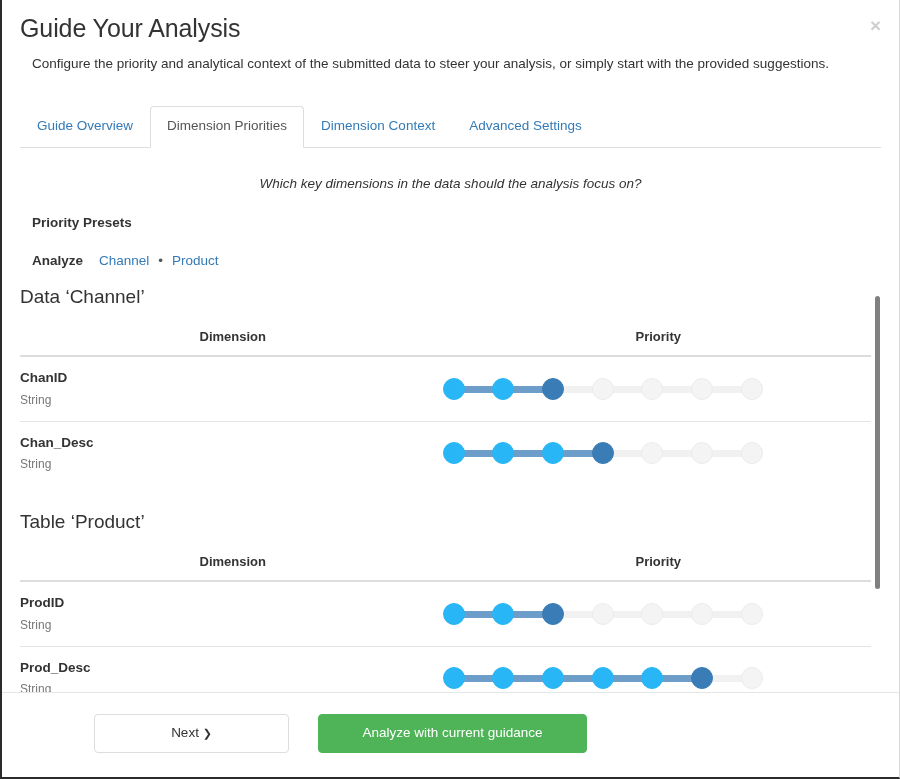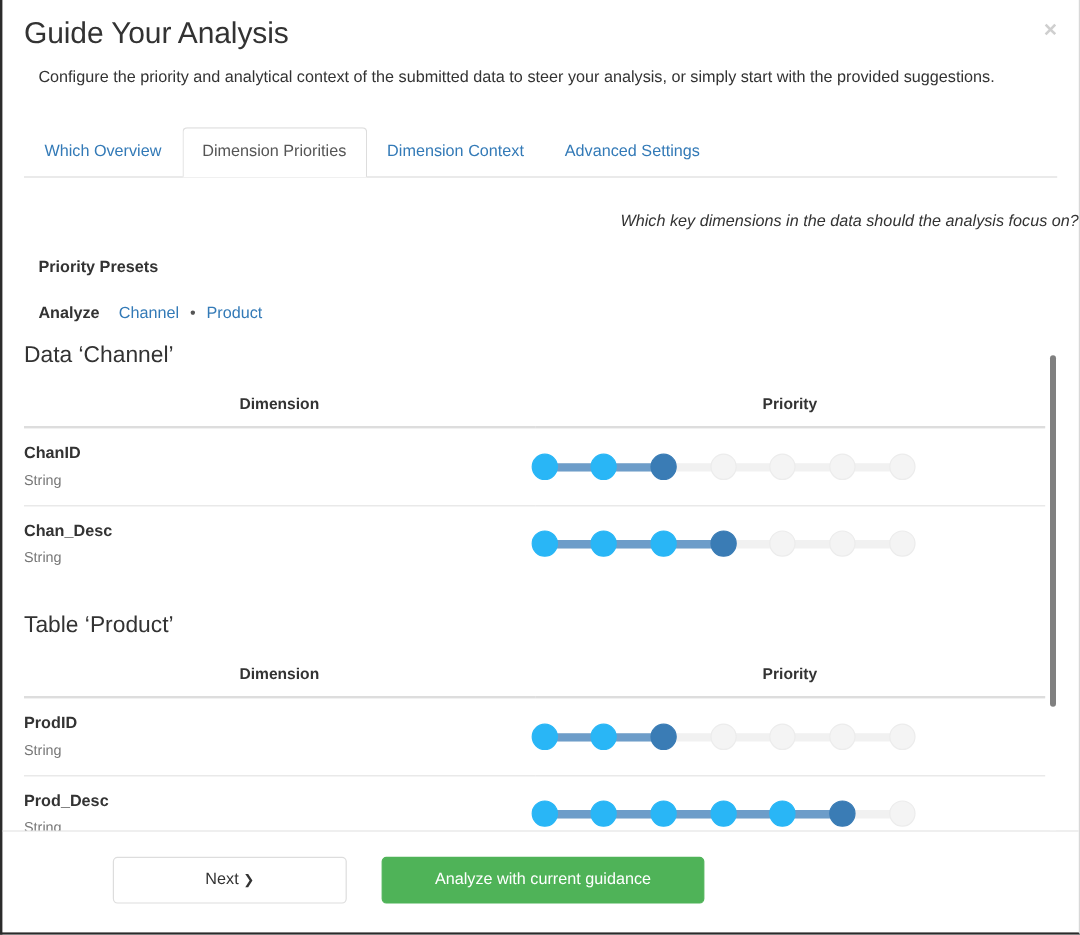--- a/index.html
+++ b/index.html
@@ -77,21 +77,21 @@
   .tab.active {
     color: #555555;
     background: #ffffff;
     border: 1px solid #dddddd;
     border-bottom-color: #ffffff;
     cursor: default;
   }
 
   
   .question {
-    text-align: right;
+    text-align: center;
     font-style: italic;
     font-size: 13.5px;
     color: #333333;
     margin: 28px 0 0 0;
     flex: 0 0 auto;
   }
 
   
   .preset-row {
     display: flex;
@@ -296,21 +296,21 @@
 
 <div class="modal">
 
   <div class="modal-header">
     <button class="close-icon">×</button>
     <h1 class="modal-title">Guide Your Analysis</h1>
     <p class="modal-subtitle">Configure the priority and analytical context of the submitted data to steer your analysis, or simply start with the provided suggestions.</p>
   </div>
 
   <div class="tabs" id="tab-bar">
-      <div class="tab"><span>Which Overview</span></div>
+      <div class="tab"><span>Guide Overview</span></div>
       <div class="tab active"><span>Dimension Priorities</span></div>
       <div class="tab"><span>Dimension Context</span></div>
       <div class="tab"><span>Advanced Settings</span></div>
     </div>
 
   <div class="question">Which key dimensions in the data should the analysis focus on?</div>
 
   <div class="preset-row">
     <span class="preset-label">Priority Presets</span>
   </div>

